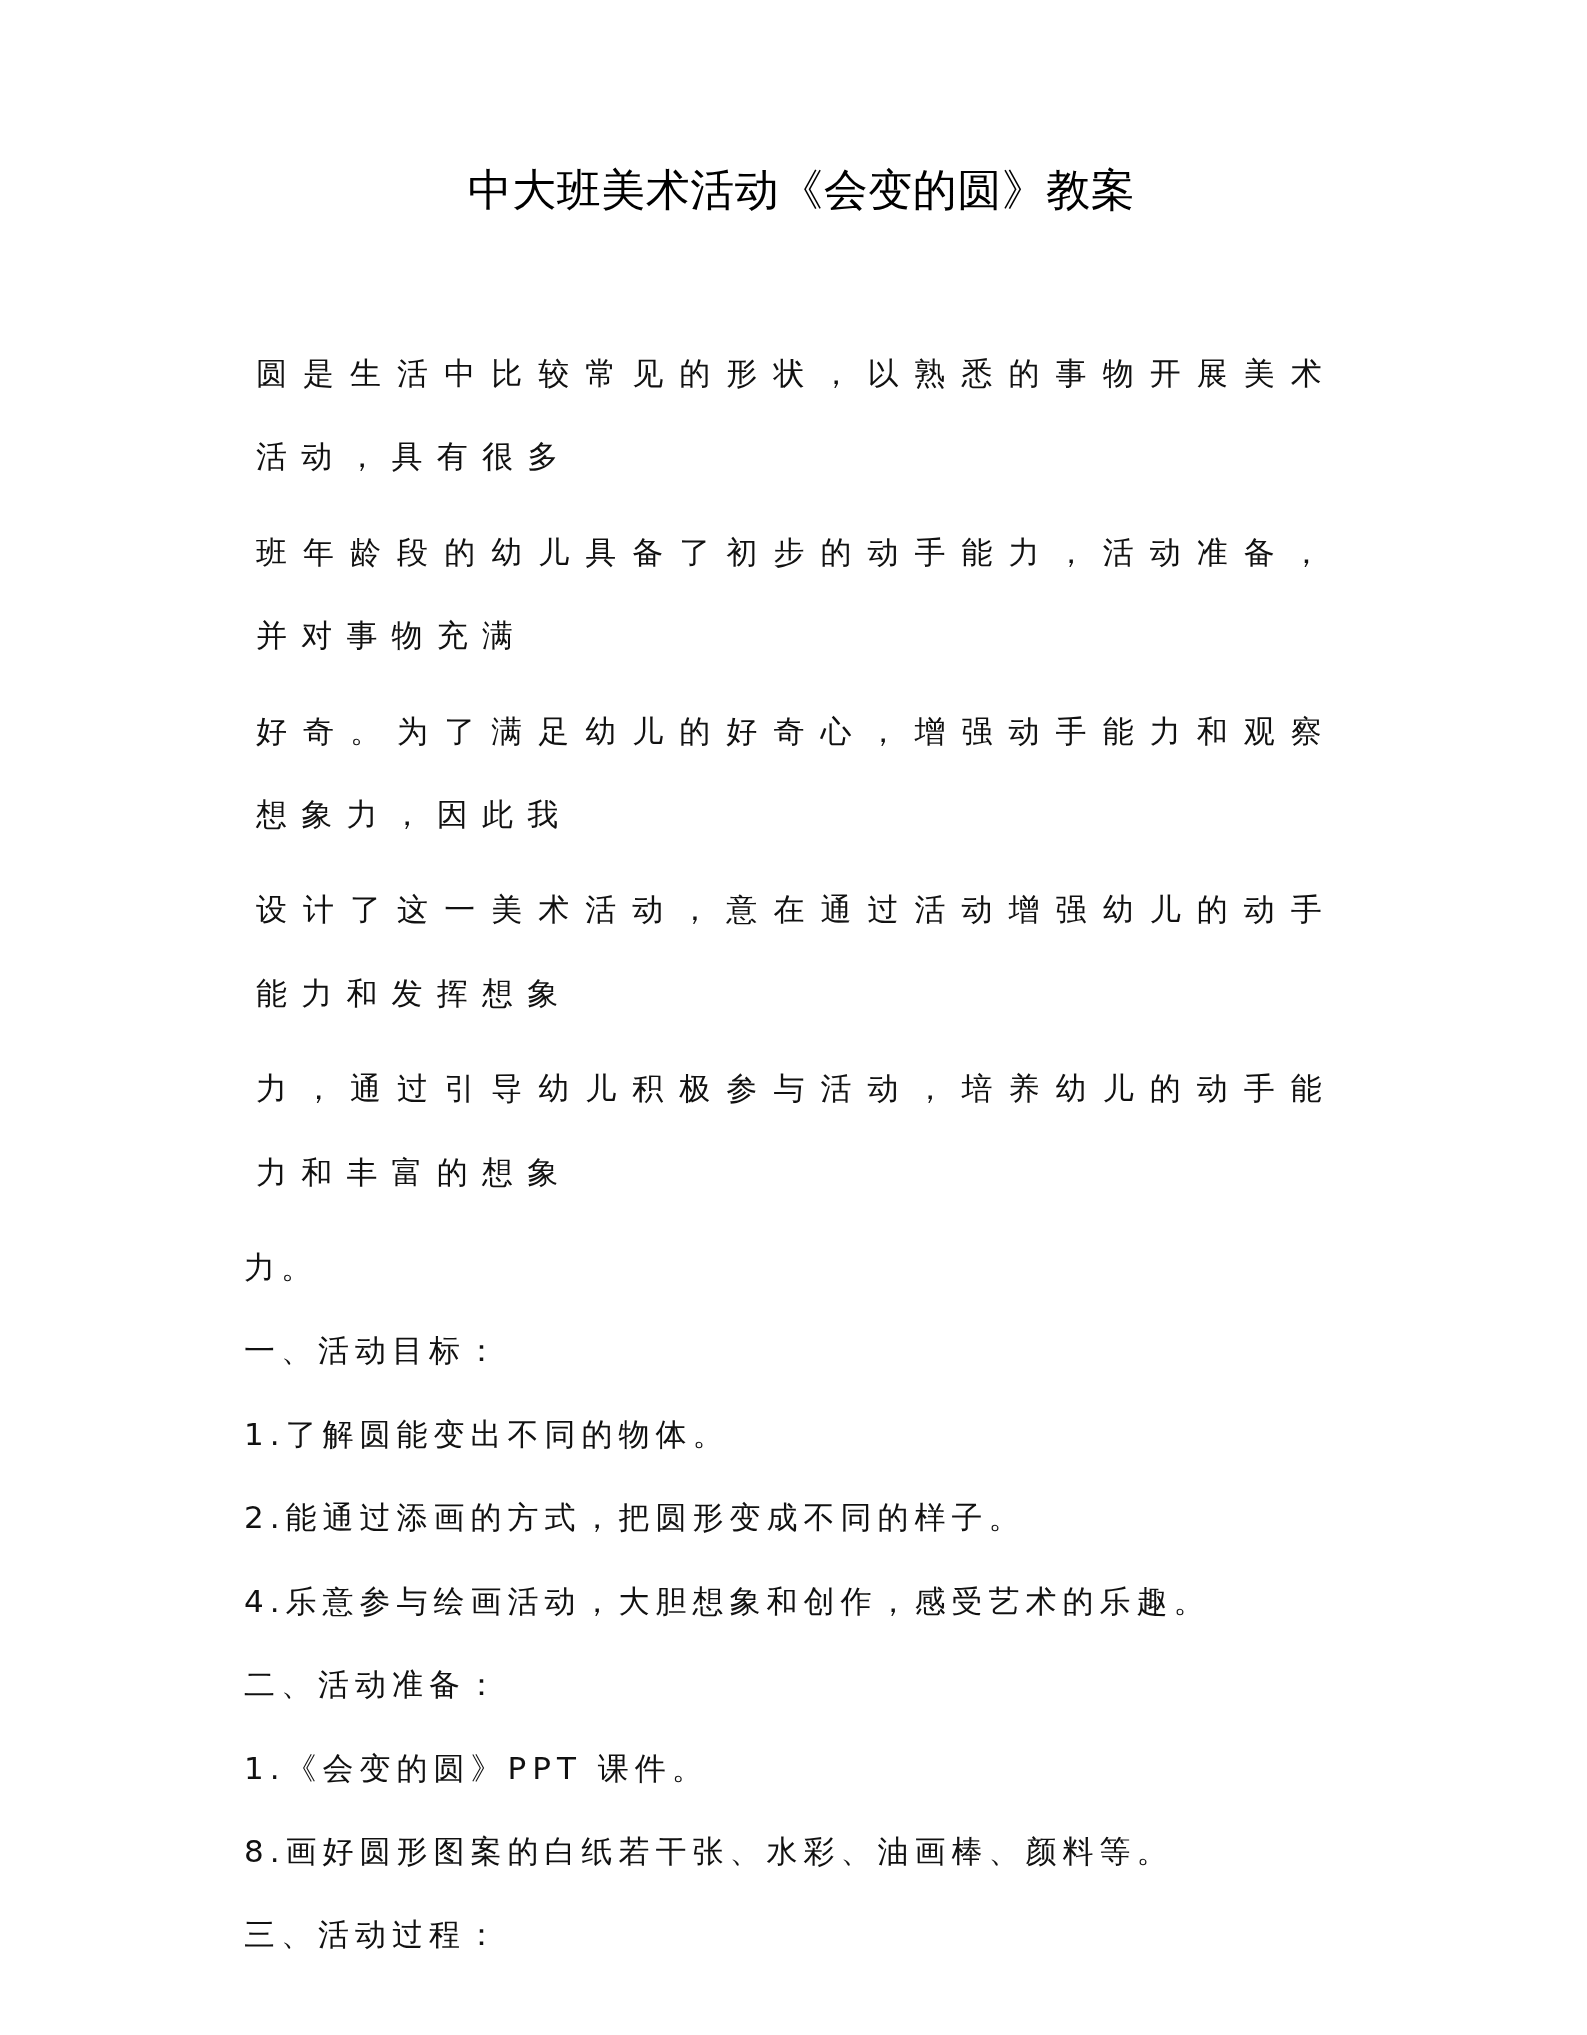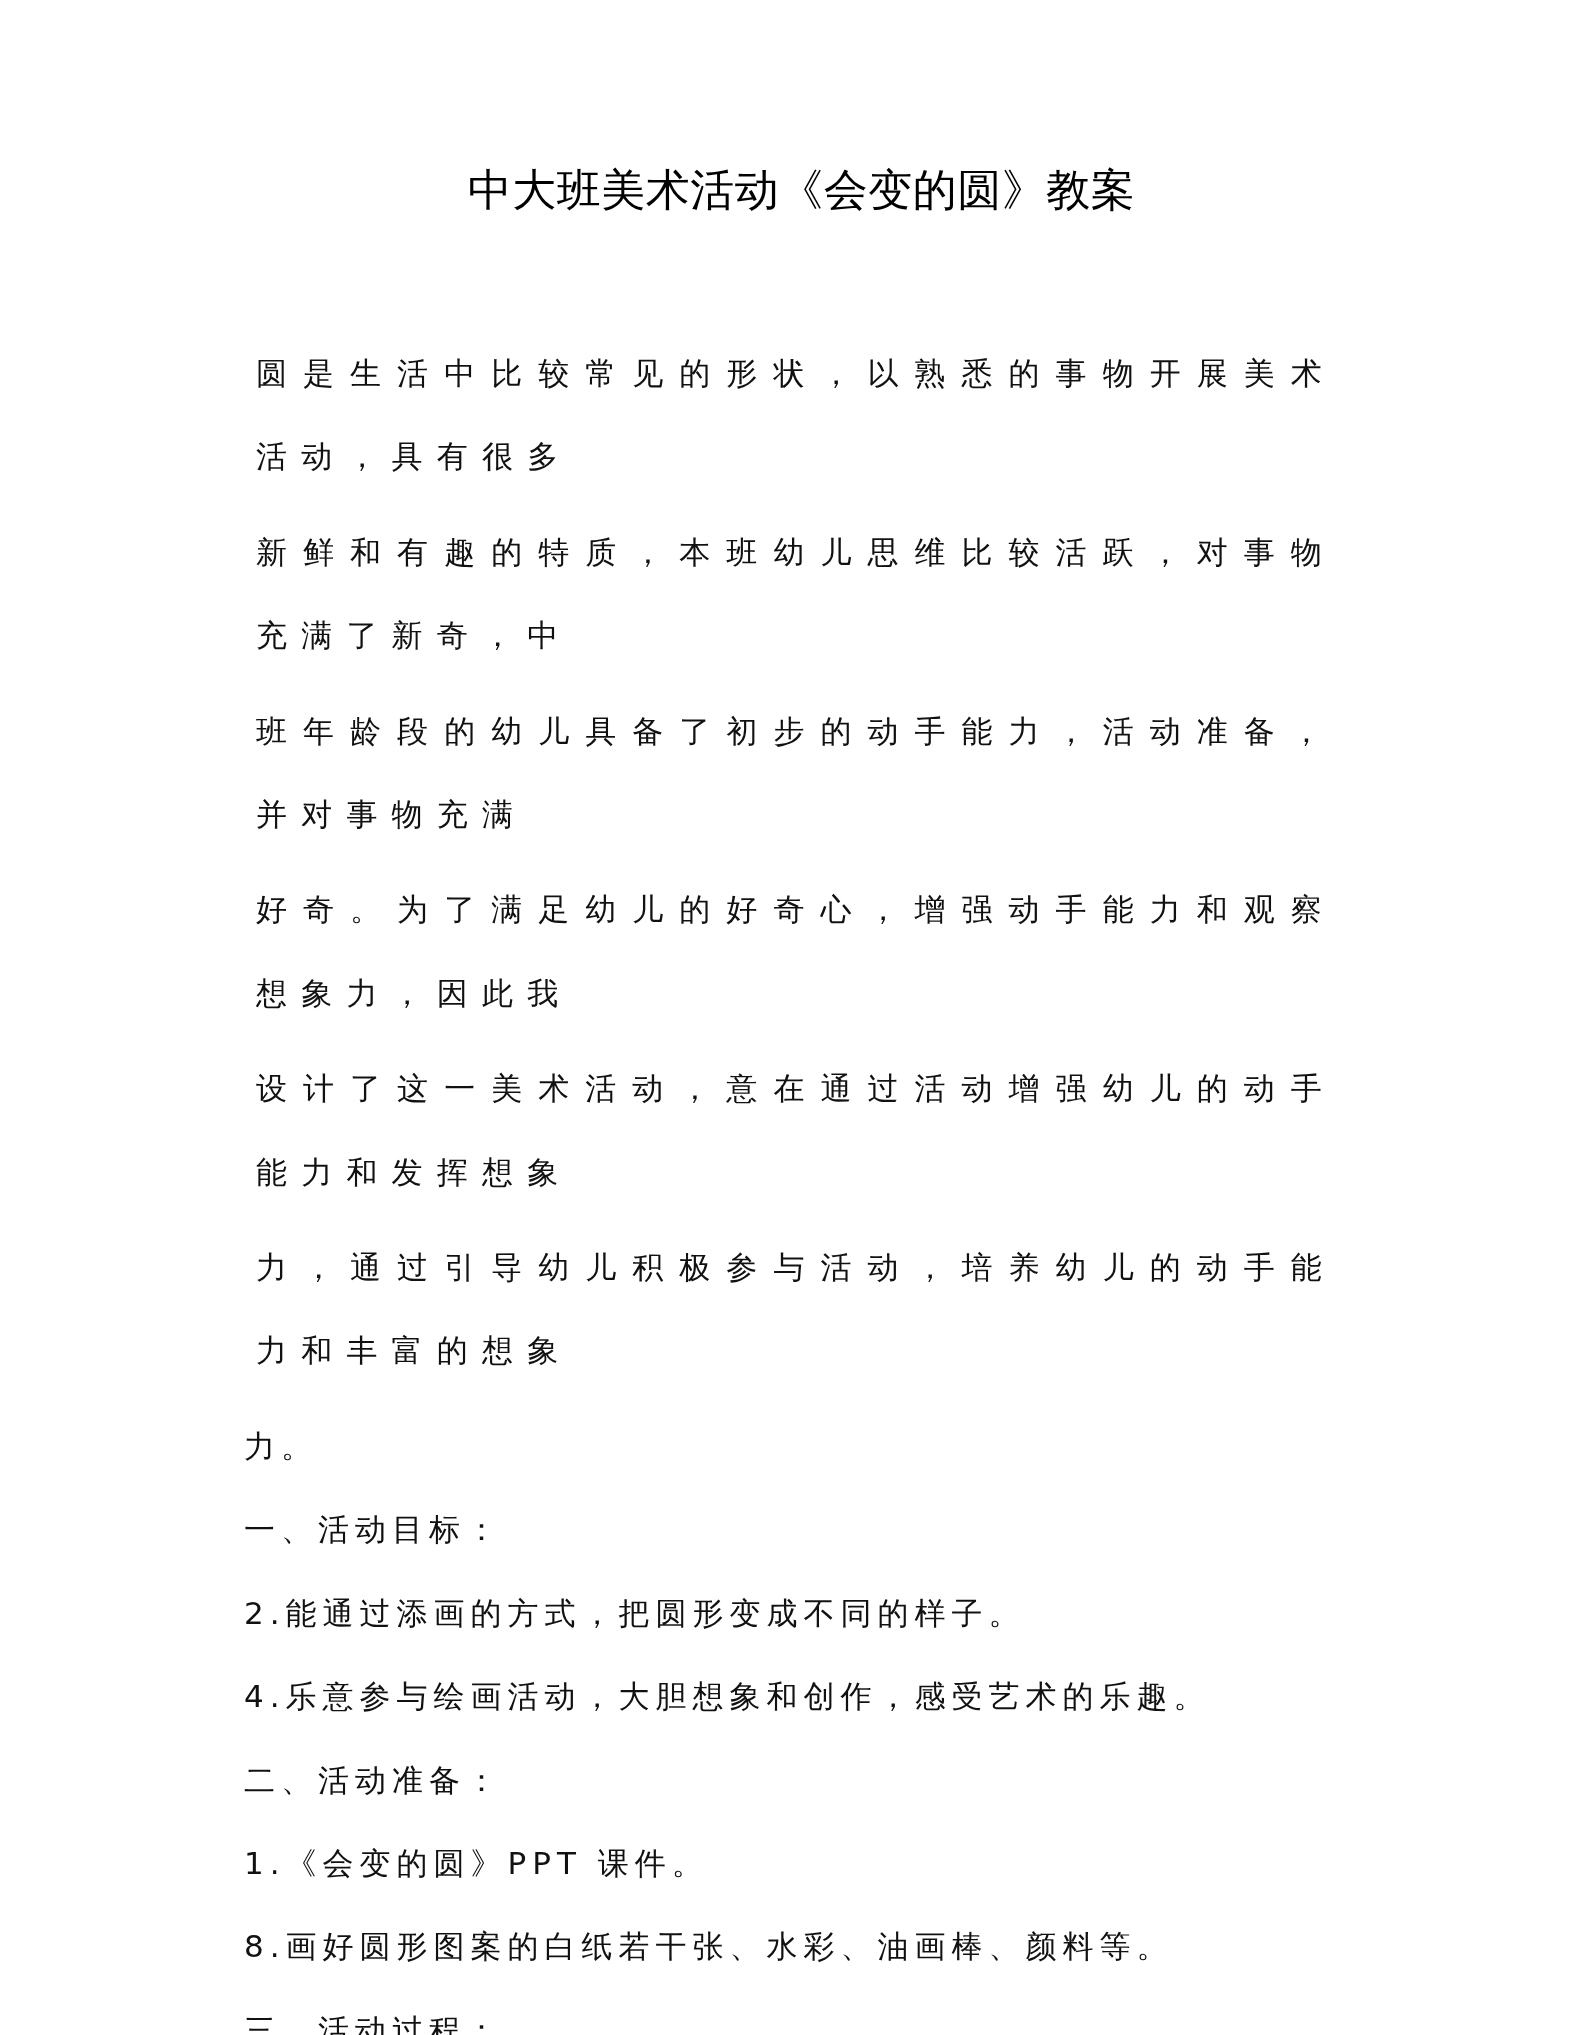--- a/index.html
+++ b/index.html
@@ -60,30 +60,30 @@
   </style>
 </head>
 <body>
 
 <div class="page">
   <h1 class="doc-title">中大班美术活动《会变的圆》教案</h1>
 
   <div class="doc-body">
     <div>
       <p class="para">圆是生活中比较常见的形状，以熟悉的事物开展美术活动，具有很多</p>
-      <p class="para">新鲜和有趣的特质，本班幼儿思维比较活跃，对事物充满了新奇，中</p>
       <p class="para">班年龄段的幼儿具备了初步的动手能力，活动准备，并对事物充满</p>
       <p class="para">好奇。为了满足幼儿的好奇心，增强动手能力和观察想象力，因此我</p>
       <p class="para">设计了这一美术活动，意在通过活动增强幼儿的动手能力和发挥想象</p>
       <p class="para">力，通过引导幼儿积极参与活动，培养幼儿的动手能力和丰富的想象</p>
       <p class="line">力。</p>
     </div>
 
     <div>
       <p class="line">一、活动目标：</p>
+      <p class="line">1.了解圆能变出不同的物体。</p>
       <p class="line">2.能通过添画的方式，把圆形变成不同的样子。</p>
       <p class="line">4.乐意参与绘画活动，大胆想象和创作，感受艺术的乐趣。</p>
     </div>
 
     <div>
       <p class="line">二、活动准备：</p>
       <p class="line">1.《会变的圆》PPT 课件。</p>
       <p class="line">8.画好圆形图案的白纸若干张、水彩、油画棒、颜料等。</p>
     </div>
 

